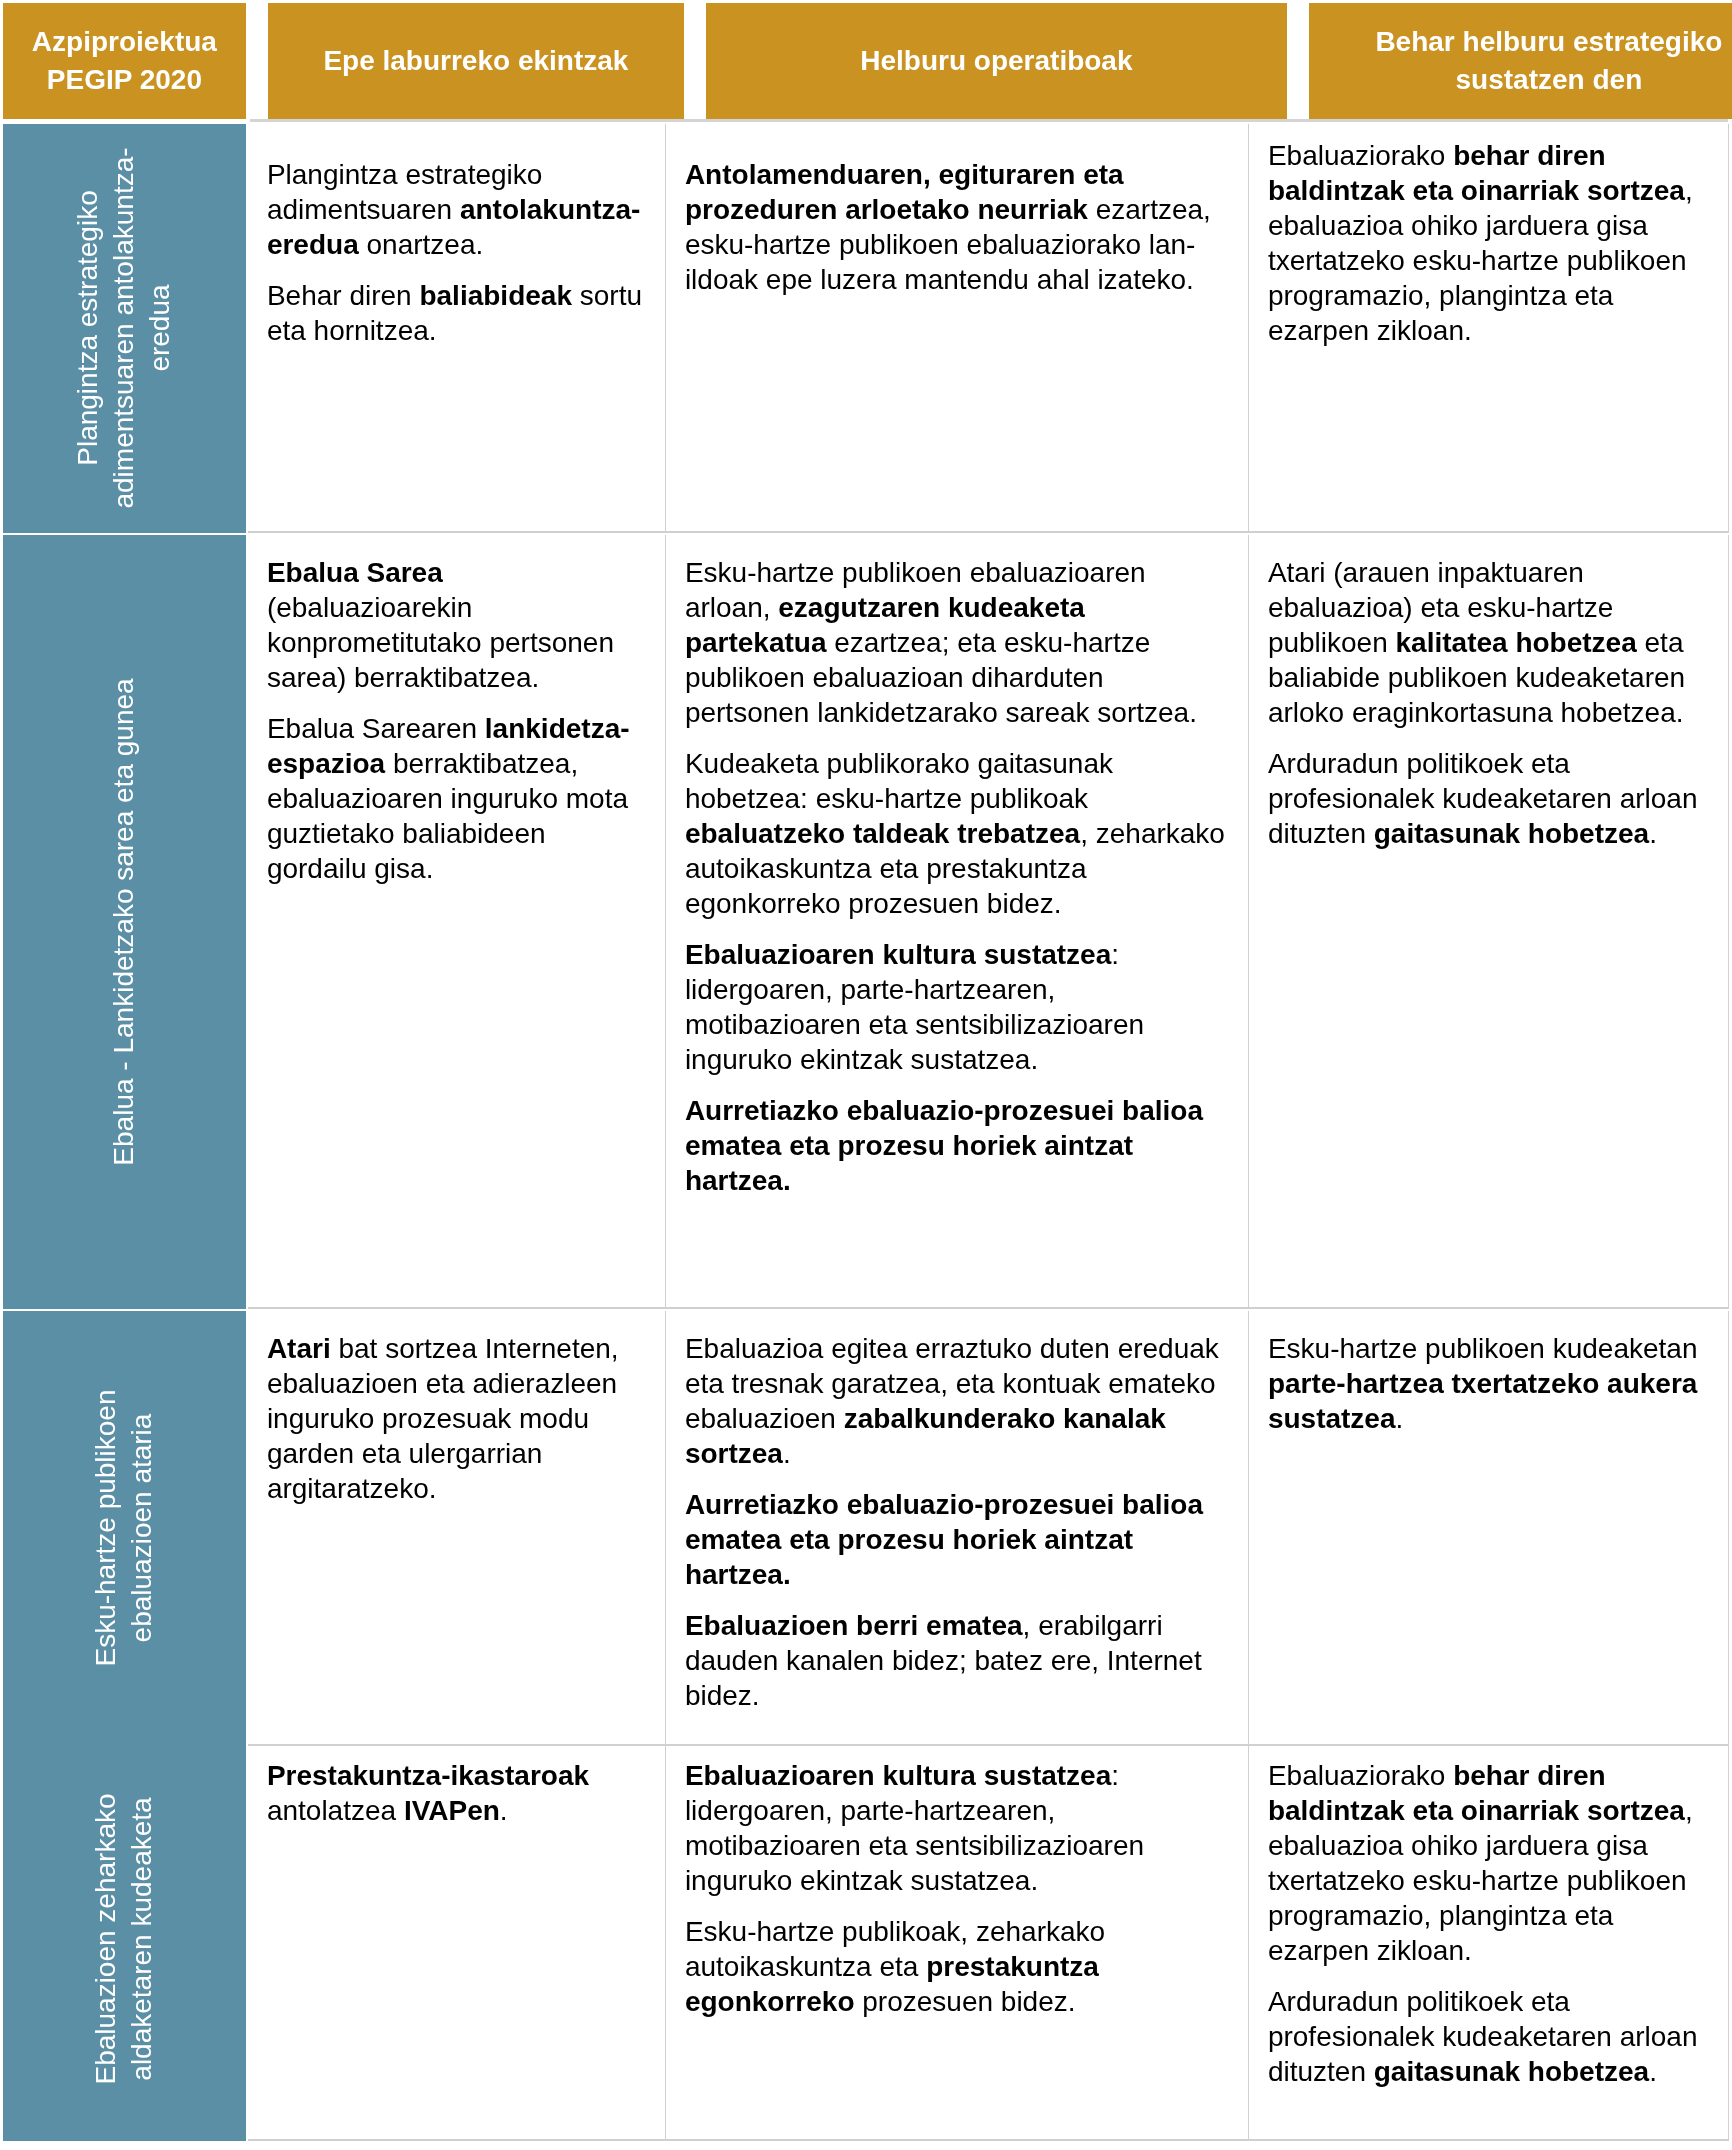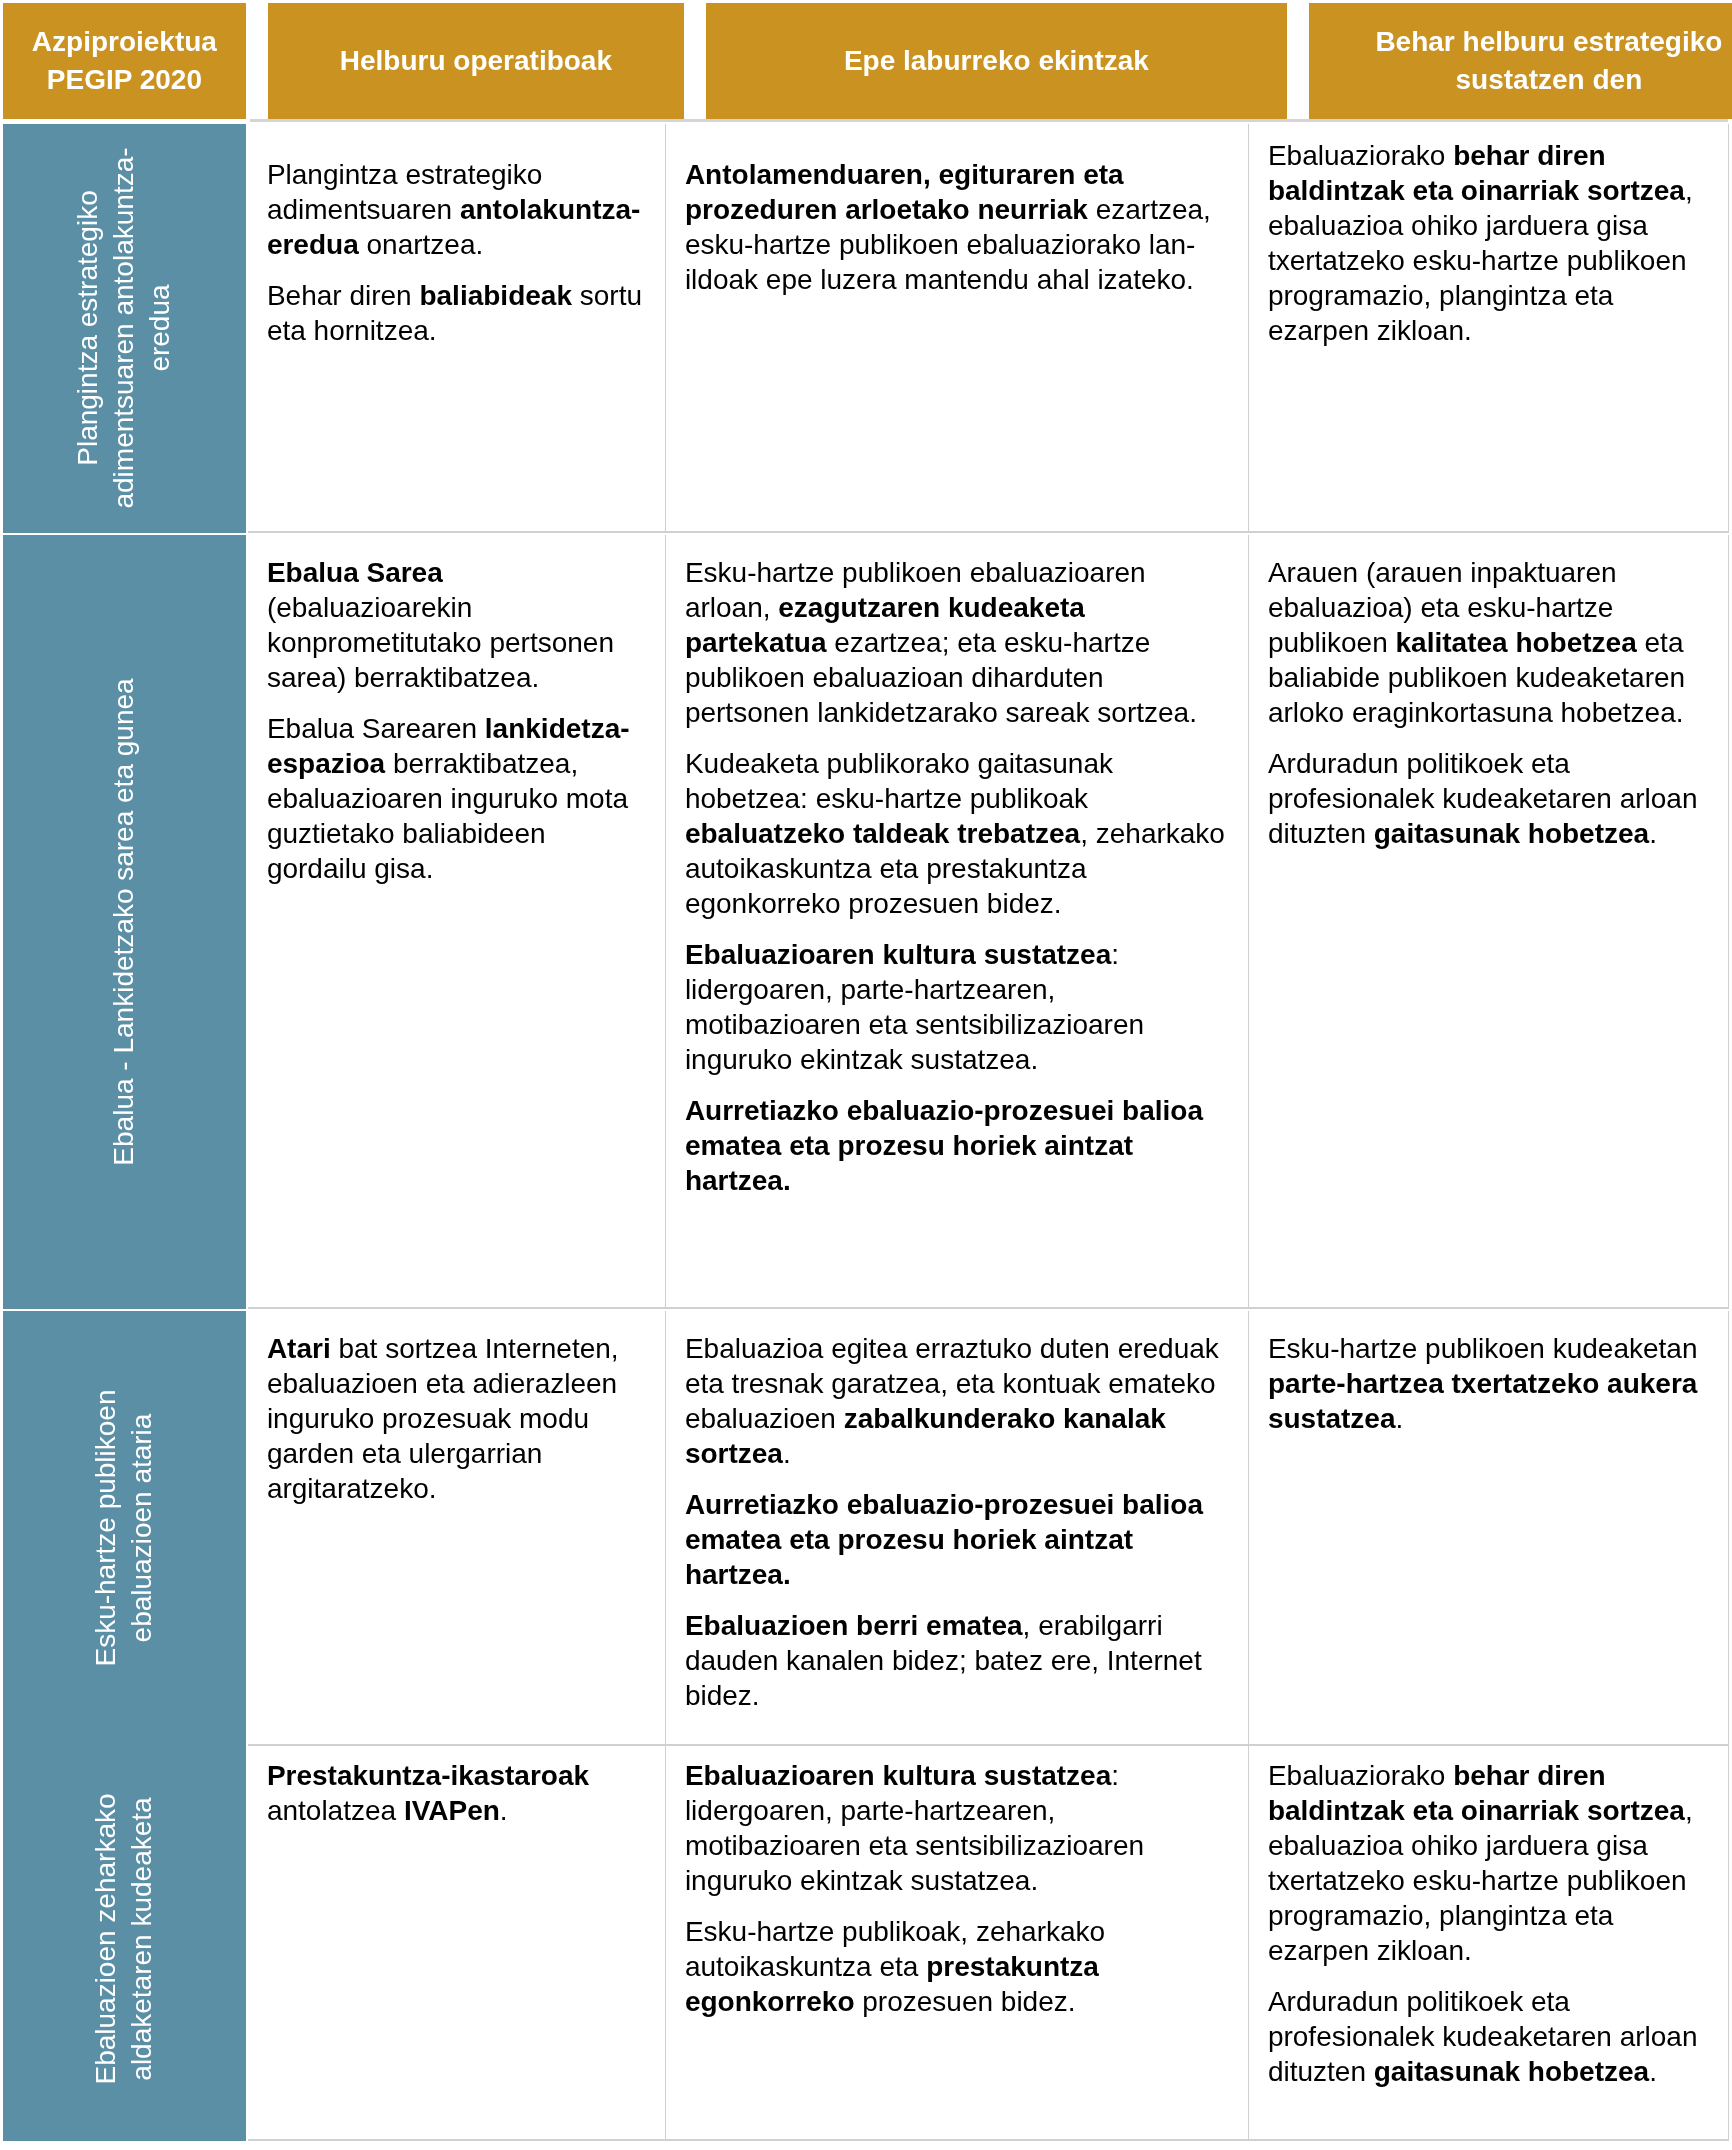--- a/index.html
+++ b/index.html
@@ -27,22 +27,22 @@
   .r4 { height: 403px; }
   .r2 .cell, .r3 .cell, .r4 .cell { padding-top: 20.3px; }
   .r1 .c4 { padding-top: 14.5px; }
 </style>
 </head>
 <body>
 
 <div class="table">
   <div class="row hdr">
     <div class="hcell">Azpiproiektua PEGIP 2020</div>
+    <div class="hcell">Epe laburreko ekintzak</div>
     <div class="hcell">Helburu operatiboak</div>
-    <div class="hcell">Epe laburreko ekintzak</div>
     <div class="hcell">Behar helburu estrategiko sustatzen den</div>
   </div>
   <div class="hdr-line"></div>
 
   <div class="row brow r1">
     <div class="side">
       <div class="side-label" style="width:377px; white-space:normal;">Plangintza estrategiko adimentsuaren antolakuntza-eredua</div>
     </div>
     <div class="cell c2">
         <p><span>Plangintza estrategiko adimentsuaren </span><b>antolakuntza-eredua</b><span> onartzea.</span></p>
@@ -64,21 +64,21 @@
         <p><b>Ebalua Sarea</b><span> (ebaluazioarekin konprometitutako pertsonen sarea) berraktibatzea.</span></p>
         <p><span>Ebalua Sarearen </span><b>lankidetza-espazioa</b><span> berraktibatzea, ebaluazioaren inguruko mota guztietako baliabideen gordailu gisa.</span></p>
       </div>
     <div class="cell c3">
         <p><span>Esku-hartze publikoen ebaluazioaren arloan, </span><b>ezagutzaren kudeaketa partekatua</b><span> ezartzea; eta esku-hartze publikoen ebaluazioan diharduten pertsonen lankidetzarako sareak sortzea.</span></p>
         <p><span>Kudeaketa publikorako gaitasunak hobetzea: esku-hartze publikoak </span><b>ebaluatzeko taldeak trebatzea</b><span>, zeharkako autoikaskuntza eta prestakuntza egonkorreko prozesuen bidez.</span></p>
         <p><b>Ebaluazioaren kultura sustatzea</b><span>: lidergoaren, parte-hartzearen, motibazioaren eta sentsibilizazioaren inguruko ekintzak sustatzea.</span></p>
         <p><b>Aurretiazko ebaluazio-prozesuei balioa ematea eta prozesu horiek aintzat hartzea.</b></p>
       </div>
     <div class="cell c4">
-        <p><span>Arauen (arauen inpaktuaren ebaluazioa) eta esku-hartze publikoen </span><b>kalitatea hobetzea</b><span> eta baliabide publikoen kudeaketaren arloko eraginkortasuna hobetzea.</span></p>
+        <p><span>Atari (arauen inpaktuaren ebaluazioa) eta esku-hartze publikoen </span><b>kalitatea hobetzea</b><span> eta baliabide publikoen kudeaketaren arloko eraginkortasuna hobetzea.</span></p>
         <p><span>Arduradun politikoek eta profesionalek kudeaketaren arloan dituzten </span><b>gaitasunak hobetzea</b><span>.</span></p>
       </div>
   </div>
 
   <div class="row brow r3">
     <div class="side">
       <div class="side-label" style="width:348px; white-space:normal;">Esku-hartze publikoen ebaluazioen ataria</div>
     </div>
     <div class="cell c2">
         <p><b>Atari</b><span> bat sortzea Interneten, ebaluazioen eta adierazleen inguruko prozesuak modu garden eta ulergarrian argitaratzeko.</span></p>

